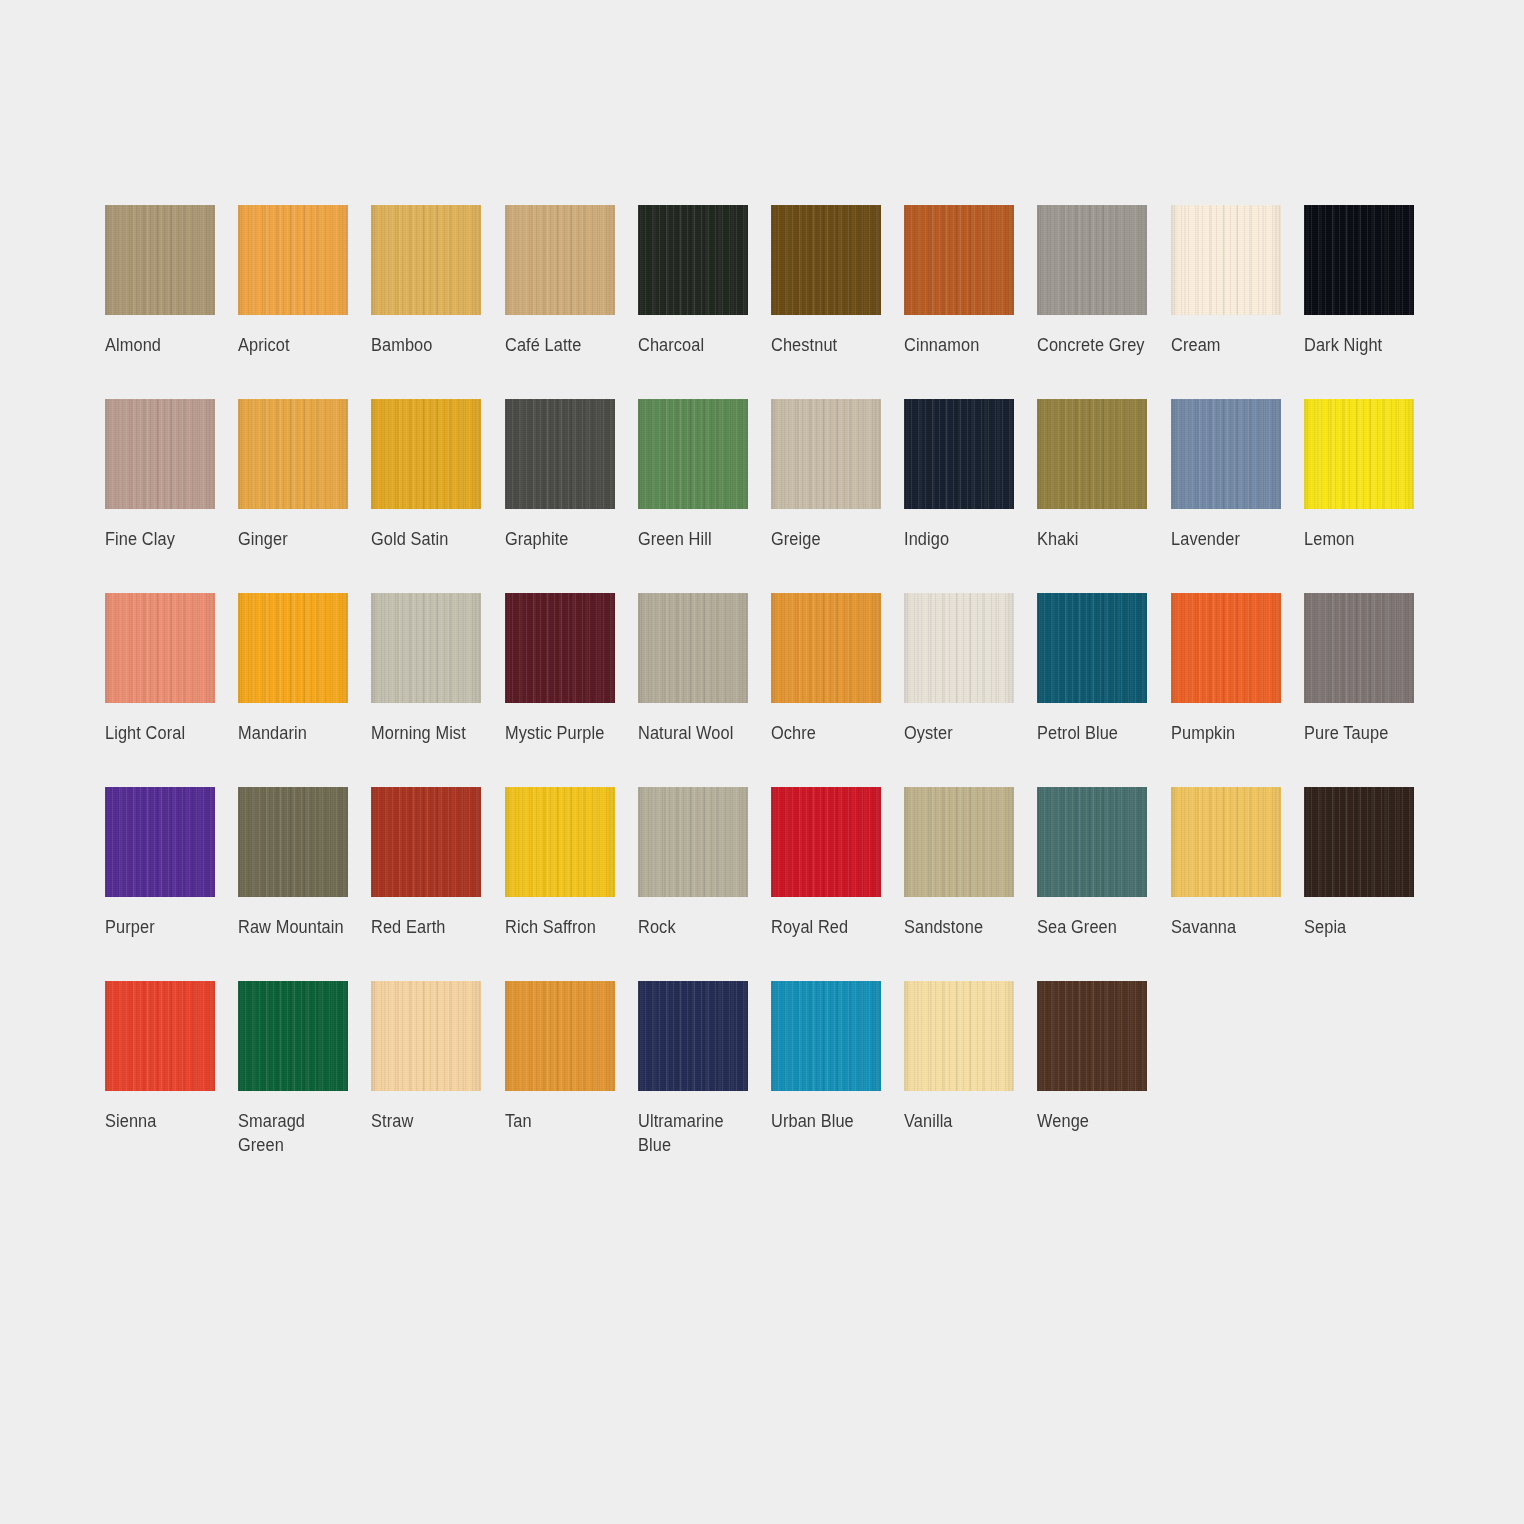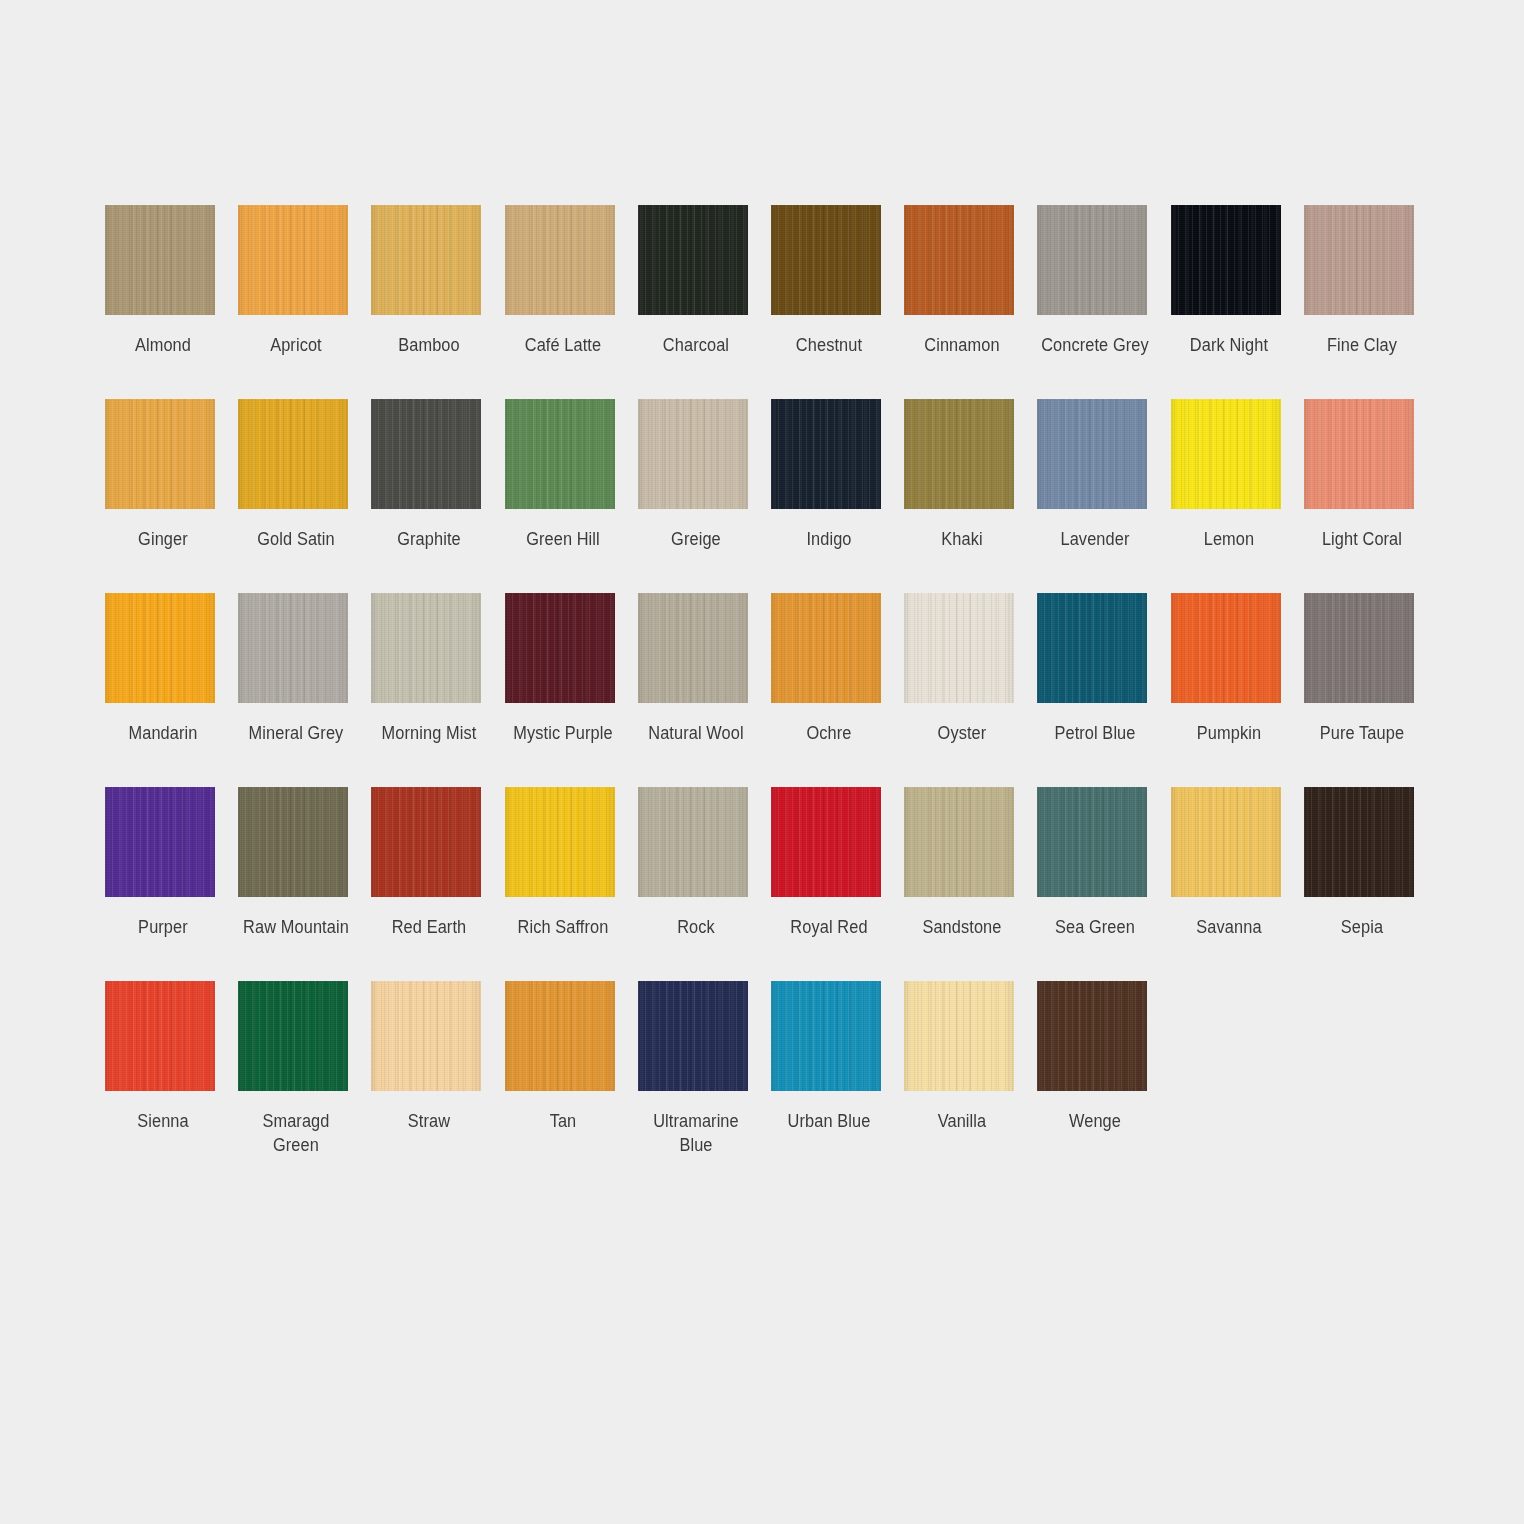--- a/index.html
+++ b/index.html
@@ -13,21 +13,20 @@
     background: #eeeeee;
     font-family: "Liberation Sans", "DejaVu Sans", sans-serif;
     overflow: hidden;
   }
 
   #palette-board {
     position: relative;
     width: 1524px;
     height: 1120px;
     background: #eeeeee;
-    text-align: center;
   }
 
   #swatch-grid {
     position: absolute;
     left: 105px;
     top: 205px;
     width: 1330px;
     display: grid;
     grid-template-columns: repeat(10, 133.2px);
     grid-auto-rows: 194px;
@@ -163,20 +162,27 @@
         <div class="swatch-label">Cinnamon</div>
       </div>
       <div class="swatch-cell">
         <div class="swatch-chip" style="background-color: rgb(157, 152, 144);">
           <span class="grain"></span>
           <span class="vignette"></span>
         </div>
         <div class="swatch-label">Concrete Grey</div>
       </div>
       <div class="swatch-cell">
+        <div class="swatch-chip" style="background-color: rgb(251, 238, 220);">
+          <span class="grain"></span>
+          <span class="vignette"></span>
+        </div>
+        <div class="swatch-label">Cream</div>
+      </div>
+      <div class="swatch-cell">
         <div class="swatch-chip" style="background-color: rgb(8, 12, 18);">
           <span class="grain"></span>
           <span class="vignette"></span>
         </div>
         <div class="swatch-label">Dark Night</div>
       </div>
       <div class="swatch-cell">
         <div class="swatch-chip" style="background-color: rgb(187, 157, 144);">
           <span class="grain"></span>
           <span class="vignette"></span>
@@ -252,27 +258,20 @@
           <span class="vignette"></span>
         </div>
         <div class="swatch-label">Light Coral</div>
       </div>
       <div class="swatch-cell">
         <div class="swatch-chip" style="background-color: rgb(247, 168, 27);">
           <span class="grain"></span>
           <span class="vignette"></span>
         </div>
         <div class="swatch-label">Mandarin</div>
-      </div>
-      <div class="swatch-cell">
-        <div class="swatch-chip" style="background-color: rgb(176, 171, 165);">
-          <span class="grain"></span>
-          <span class="vignette"></span>
-        </div>
-        <div class="swatch-label">Mineral Grey</div>
       </div>
       <div class="swatch-cell">
         <div class="swatch-chip" style="background-color: rgb(196, 193, 176);">
           <span class="grain"></span>
           <span class="vignette"></span>
         </div>
         <div class="swatch-label">Morning Mist</div>
       </div>
       <div class="swatch-cell">
         <div class="swatch-chip" style="background-color: rgb(90, 26, 36);">

